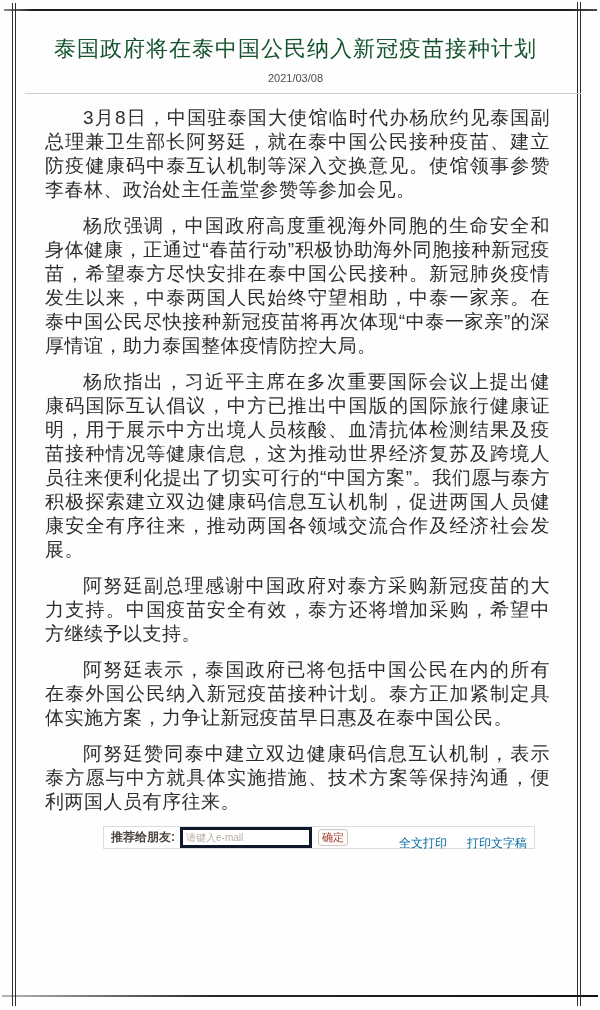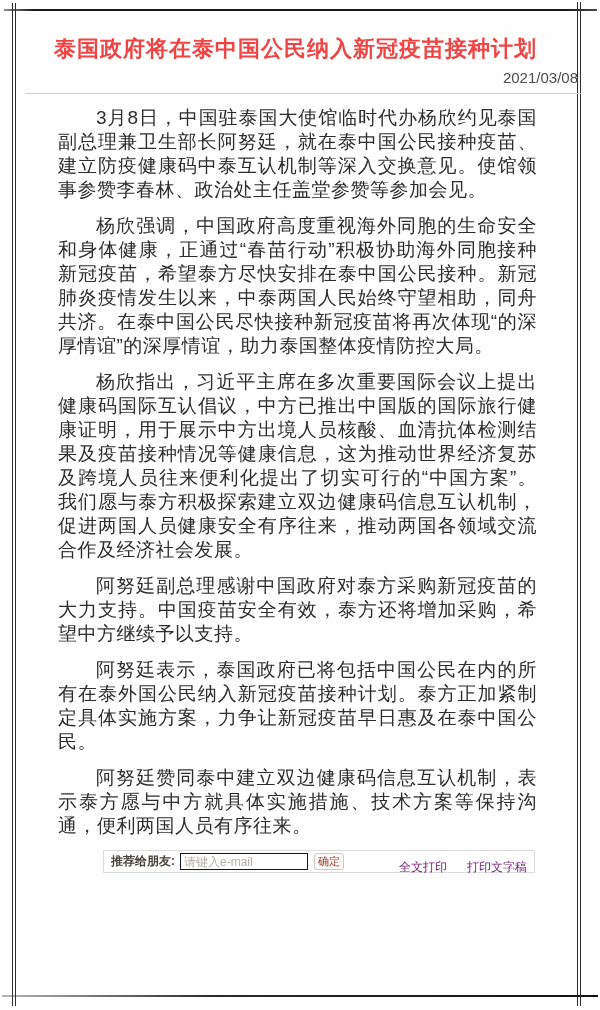--- a/index.html
+++ b/index.html
@@ -27,38 +27,38 @@
   .frame-v.left{left:12px;top:3px;height:1003px;}
   .frame-v.right{left:577px;top:2px;height:1004px;}
 
   .content{
     position:absolute;left:13px;top:10px;right:22px;bottom:14px;
   }
   .title{
     margin:25px 8px 0 8px;
     text-align:center;
     font-size:22px;line-height:28px;
-    font-weight:bold;color:#ef4444;
+    font-weight:normal;color:#14532d;
     letter-spacing:1px;
   }
   .date{
     margin-top:3px;
-    text-align:right;
-    font-size:15px;line-height:24px;
+    text-align:center;
+    font-size:11px;line-height:24px;
     color:#4c4c4c;
   }
   .header-divider{
     margin:3px 0 0 12px;
     width:556px;height:1px;background:#cfcfcf;
   }
   .article{
     margin:0 25px 0 29px;
   }
   .article p{
-    margin:12px 16px;
+    margin:12px 3px;
     font-size:19px;line-height:24px;
     color:#2d2d2d;
     text-align:justify;
     text-justify:inter-ideograph;
     text-indent:2em;
     letter-spacing:0.5px;
   }
   .footer-bar{
     margin:4px 0 0 90px;
     width:432px;height:23px;
@@ -66,37 +66,37 @@
     background:#fff;
     display:flex;align-items:center;
     padding:0 7px;box-sizing:border-box;
     font-size:12px;
   }
   .recommend-label{
     color:#4a443c;font-weight:bold;white-space:nowrap;margin-right:5px;
   }
   .email-input{
     width:120px;height:15px;
-    border:1px solid #0f172a;background:#fff;
-    font-size:12px;color:#555;
+    border:3px solid #0f172a;background:#fff;
+    font-size:10px;color:#555;
     padding:0 3px;
     font-family:"Liberation Sans","DejaVu Sans",sans-serif;
   }
   .email-input::placeholder{color:#b5aea6;}
   .confirm-btn{
     margin-left:6px;
     color:#9c3a2e;background:#fdfbfa;
     border:1px solid #cfc8c0;border-radius:3px;
     font-size:11px;height:17px;line-height:15px;
     padding:0 3px;cursor:pointer;
     font-family:"Liberation Sans","DejaVu Sans",sans-serif;
   }
   .footer-spacer{flex:1;}
   .print-link{
-    color:#701a75;text-decoration:none;
+    color:#0369a1;text-decoration:none;
     margin-left:20px;white-space:nowrap;cursor:pointer;margin-top:12px;
   }
 </style>
 </head>
 <body>
 
 <div class="page">
 
   <div class="frame-h top"></div>
   <div class="frame-h bottom"></div>
@@ -104,21 +104,21 @@
   <div class="frame-v right"></div>
 
   <div class="content">
 
     <div class="title">泰国政府将在泰中国公民纳入新冠疫苗接种计划</div>
     <div class="date">2021/03/08</div>
     <div class="header-divider"></div>
 
     <div class="article">
       <p>3月8日，中国驻泰国大使馆临时代办杨欣约见泰国副总理兼卫生部长阿努廷，就在泰中国公民接种疫苗、建立防疫健康码中泰互认机制等深入交换意见。使馆领事参赞李春林、政治处主任盖堂参赞等参加会见。</p>
-      <p>杨欣强调，中国政府高度重视海外同胞的生命安全和身体健康，正通过“春苗行动”积极协助海外同胞接种新冠疫苗，希望泰方尽快安排在泰中国公民接种。新冠肺炎疫情发生以来，中泰两国人民始终守望相助，同舟共济。在泰中国公民尽快接种新冠疫苗将再次体现“的深厚情谊”的深厚情谊，助力泰国整体疫情防控大局。</p>
+      <p>杨欣强调，中国政府高度重视海外同胞的生命安全和身体健康，正通过“春苗行动”积极协助海外同胞接种新冠疫苗，希望泰方尽快安排在泰中国公民接种。新冠肺炎疫情发生以来，中泰两国人民始终守望相助，中泰一家亲。在泰中国公民尽快接种新冠疫苗将再次体现“中泰一家亲”的深厚情谊，助力泰国整体疫情防控大局。</p>
       <p>杨欣指出，习近平主席在多次重要国际会议上提出健康码国际互认倡议，中方已推出中国版的国际旅行健康证明，用于展示中方出境人员核酸、血清抗体检测结果及疫苗接种情况等健康信息，这为推动世界经济复苏及跨境人员往来便利化提出了切实可行的“中国方案”。我们愿与泰方积极探索建立双边健康码信息互认机制，促进两国人员健康安全有序往来，推动两国各领域交流合作及经济社会发展。</p>
       <p>阿努廷副总理感谢中国政府对泰方采购新冠疫苗的大力支持。中国疫苗安全有效，泰方还将增加采购，希望中方继续予以支持。</p>
       <p>阿努廷表示，泰国政府已将包括中国公民在内的所有在泰外国公民纳入新冠疫苗接种计划。泰方正加紧制定具体实施方案，力争让新冠疫苗早日惠及在泰中国公民。</p>
       <p>阿努廷赞同泰中建立双边健康码信息互认机制，表示泰方愿与中方就具体实施措施、技术方案等保持沟通，便利两国人员有序往来。</p>
     </div>
 
     <div class="footer-bar">
       <span class="recommend-label">推荐给朋友:</span>
       <input class="email-input" type="text" placeholder="请键入e-mail" style="">
       <button class="confirm-btn">确定</button>

